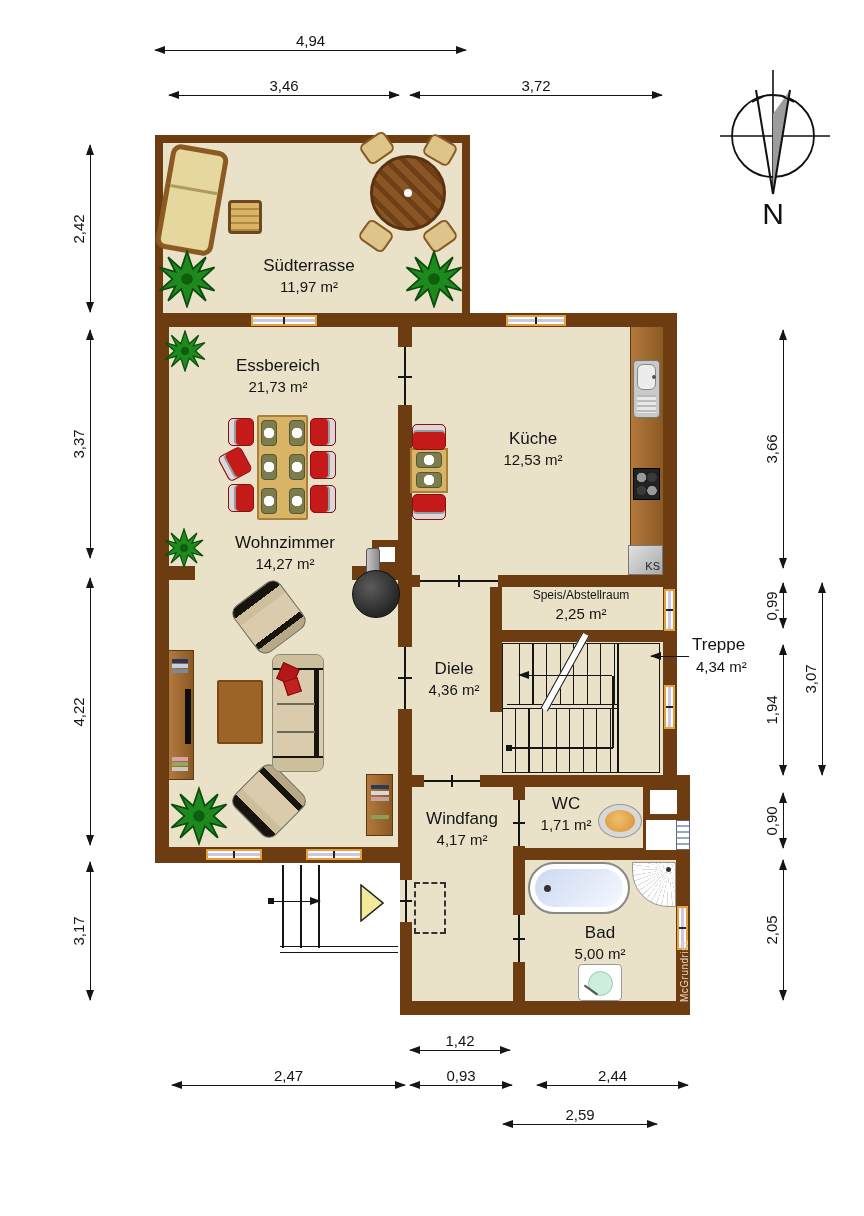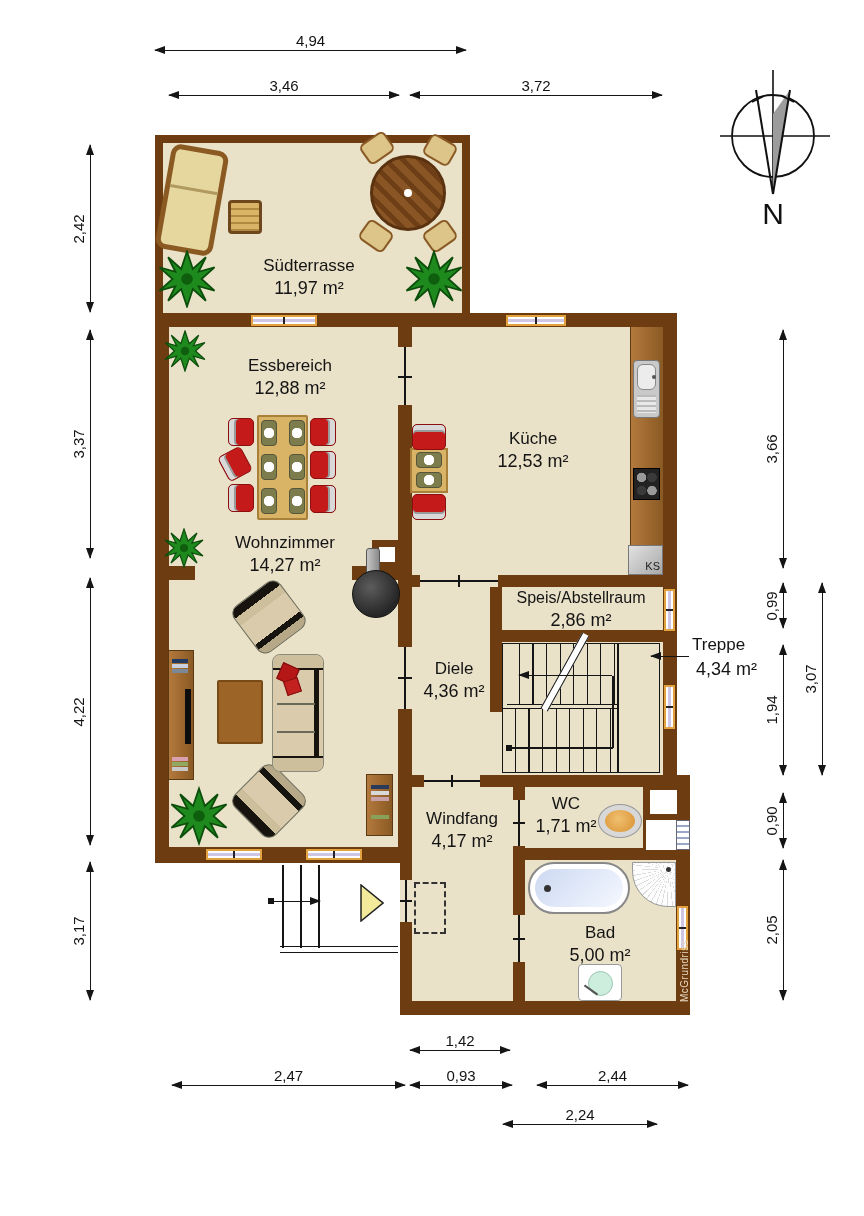--- a/index.html
+++ b/index.html
@@ -44,21 +44,21 @@
 
   
   .dl{position:absolute;background:var(--line);}
 
   
   .treads{position:absolute;background:repeating-linear-gradient(90deg, rgba(0,0,0,0) 0 12px, var(--line) 12px 13.5px);}
 
   
   .rlabel{position:absolute;text-align:center;transform:translateX(-50%);line-height:1.3;}
   .rname{font-size:17px;}
-  .rarea{font-size:18px;}
+  .rarea{font-size:15px;}
 
   
   .rchair{position:absolute;width:26px;height:28px;border-radius:5px;background:#c41a1a;border:1px solid #8c0f0f;}
   .back-l{box-shadow:inset 5px 0 0 #d9d9d9, inset 7px 0 0 #9a9a9a;}
   .back-r{box-shadow:inset -5px 0 0 #d9d9d9, inset -7px 0 0 #9a9a9a;}
   .back-t{box-shadow:inset 0 5px 0 #d9d9d9, inset 0 7px 0 #9a9a9a;}
   .back-b{box-shadow:inset 0 -5px 0 #d9d9d9, inset 0 -7px 0 #9a9a9a;}
   .mat{position:absolute;width:16px;height:26px;border-radius:4px;border:1px solid #55553a;
        background:radial-gradient(circle at 50% 50%, #fff 0 5px, rgba(0,0,0,0) 5.5px) #7c7c4c;}
   .mat-h{width:26px;height:16px;}
@@ -128,21 +128,21 @@
   <div class="dim dim-h" style="left:172px;top:1085px;width:233px">
       <span class="dlbl">2,47</span>
     </div>
   <div class="dim dim-h" style="left:410px;top:1085px;width:102px">
       <span class="dlbl">0,93</span>
     </div>
   <div class="dim dim-h" style="left:537px;top:1085px;width:151px">
       <span class="dlbl">2,44</span>
     </div>
   <div class="dim dim-h" style="left:503px;top:1124px;width:154px">
-      <span class="dlbl">2,24</span>
+      <span class="dlbl">2,59</span>
     </div>
 
   <svg class="abs" style="left:716px;top:62px" width="120" height="170" viewBox="0 0 120 170">
     <line x1="57" y1="8" x2="57" y2="128" stroke="#111" stroke-width="1.6"></line>
     <line x1="4" y1="74" x2="114" y2="74" stroke="#111" stroke-width="1.6"></line>
     <circle cx="57" cy="74" r="41" fill="none" stroke="#111" stroke-width="1.8"></circle>
     <polygon points="57,132 74,28 57,52" fill="#9c9c9c" stroke="none"></polygon>
     <line x1="57" y1="132" x2="40" y2="28" stroke="#111" stroke-width="2"></line>
     <line x1="57" y1="132" x2="74" y2="28" stroke="#111" stroke-width="2"></line>
     <line x1="36" y1="40" x2="48" y2="34" stroke="#111" stroke-width="1.6"></line>
@@ -373,35 +373,35 @@
   </div>
   <div class="abs" style="left:578px;top:964px;width:44px;height:37px;background:#fff;border:1px solid #999;border-radius:4px">
     <div style="position:absolute;left:9px;top:6px;width:25px;height:25px;border-radius:50%;background:#cdeedd;border:1px solid #9cc6b4"></div>
     <div style="position:absolute;left:4px;top:24px;width:16px;height:2px;background:#555;transform:rotate(35deg)"></div>
   </div>
 
   <div class="rlabel" style="left:309px;top:255px">
     <div class="rname">Südterrasse</div>
     <div class="rarea">11,97 m²</div>
   </div>
-  <div class="rlabel" style="left:290px;top:355px">
+  <div class="rlabel" style="left:278px;top:355px">
     <div class="rname">Essbereich</div>
-    <div class="rarea">12,88 m²</div>
+    <div class="rarea">21,73 m²</div>
   </div>
   <div class="rlabel" style="left:533px;top:428px">
     <div class="rname">Küche</div>
     <div class="rarea">12,53 m²</div>
   </div>
   <div class="rlabel" style="left:285px;top:532px">
     <div class="rname">Wohnzimmer</div>
     <div class="rarea">14,27 m²</div>
   </div>
   <div class="rlabel" style="left:581px;top:588px">
-    <div class="rname" style="font-size:16px">Speis/Abstellraum</div>
-    <div class="rarea">2,86 m²</div>
+    <div class="rname" style="font-size:12px">Speis/Abstellraum</div>
+    <div class="rarea">2,25 m²</div>
   </div>
   <div class="rlabel" style="left:454px;top:658px">
     <div class="rname">Diele</div>
     <div class="rarea">4,36 m²</div>
   </div>
   <div class="rlabel" style="left:462px;top:808px">
     <div class="rname">Windfang</div>
     <div class="rarea">4,17 m²</div>
   </div>
   <div class="rlabel" style="left:566px;top:793px">

